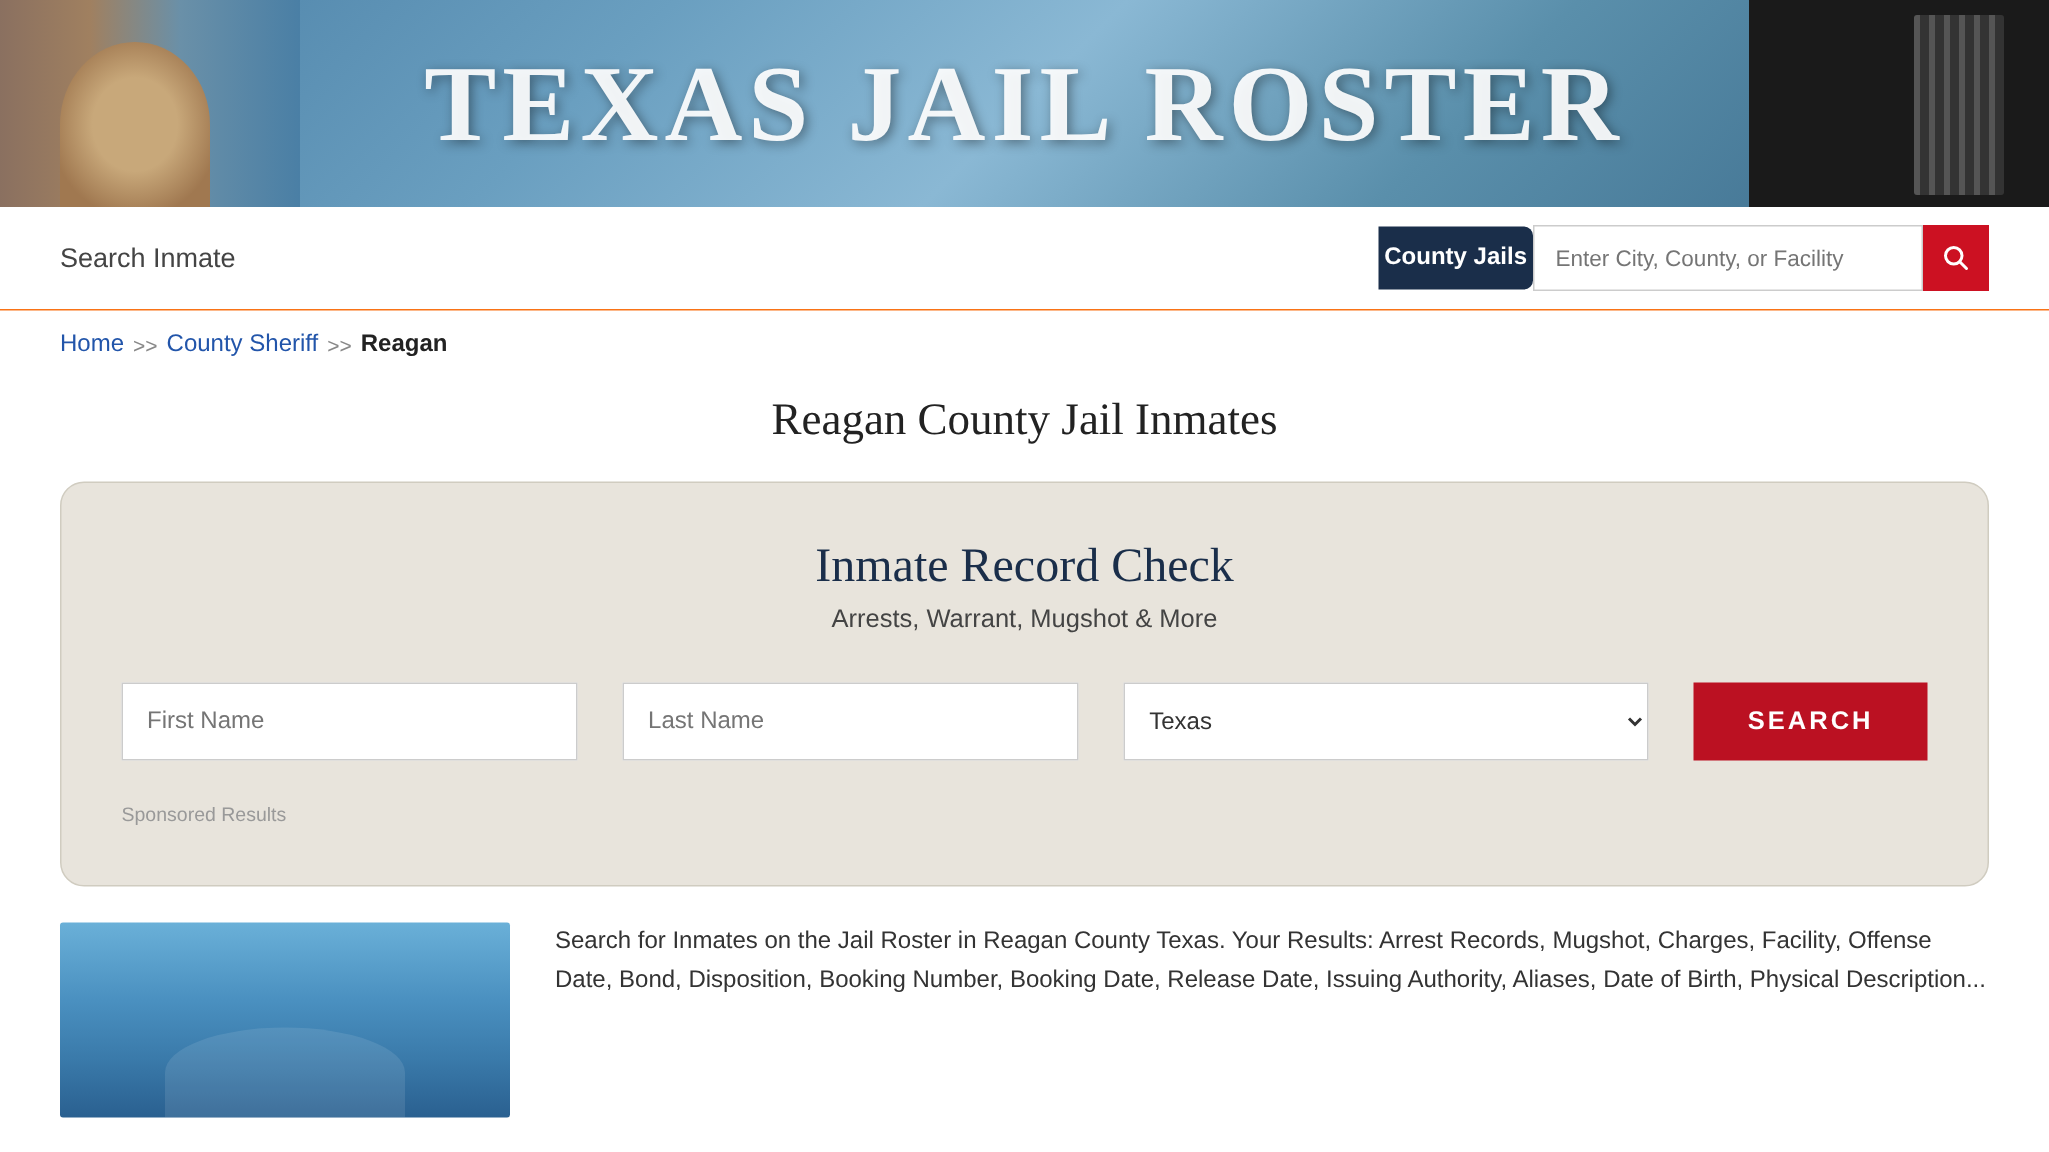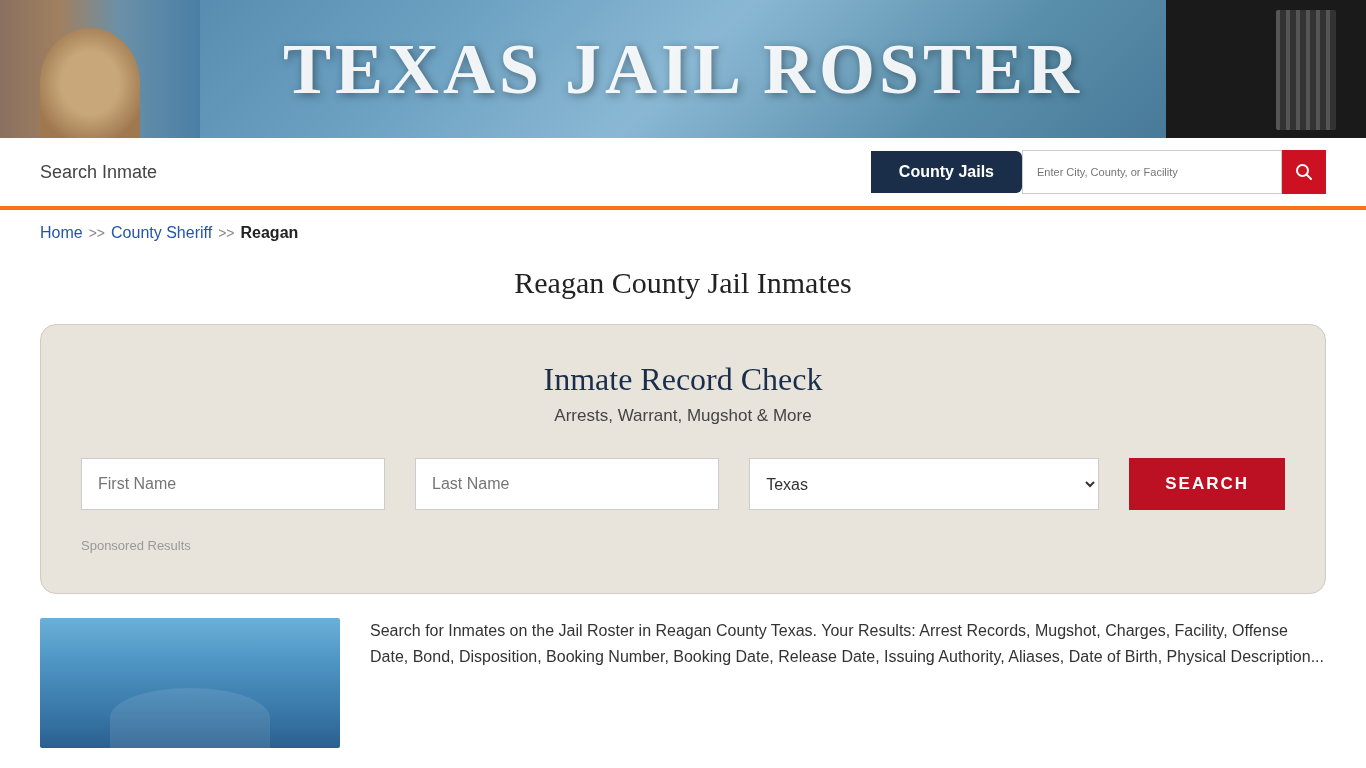--- a/index.html
+++ b/index.html
@@ -66,21 +66,21 @@
       border-radius: 2px;
     }
 
     
     .nav-bar {
       display: flex;
       align-items: center;
       justify-content: space-between;
       padding: 12px 40px;
       background: #fff;
-      border-bottom: 4px solid #f97316;
+      border-bottom: 1px solid #f97316;
     }
     .nav-left {
       font-size: 18px;
       color: #444;
       font-family: Arial, sans-serif;
     }
     .nav-right {
       display: flex;
       align-items: center;
       gap: 0;
@@ -92,31 +92,31 @@
       padding: 12px 22px;
       font-size: 16px;
       cursor: pointer;
       border-radius: 6px 0 0 6px;
       font-family: Arial, sans-serif;
     }
     .nav-btn-county {
       background: #1a2e4a;
       color: #fff;
       border: none;
-      padding: 12px 28px;
+      padding: 12px 4px;
       font-size: 16px;
       cursor: pointer;
       border-radius: 0 6px 6px 0;
       font-family: Arial, sans-serif;
       font-weight: bold;
     }
     .search-input-nav {
       border: 1px solid #ccc;
       padding: 10px 14px;
-      font-size: 11px;
+      font-size: 15px;
       width: 260px;
       height: 44px;
       outline: none;
       font-family: Arial, sans-serif;
       color: #999;
     }
     .search-btn-nav {
       background: #cc1122;
       border: none;
       width: 44px;

